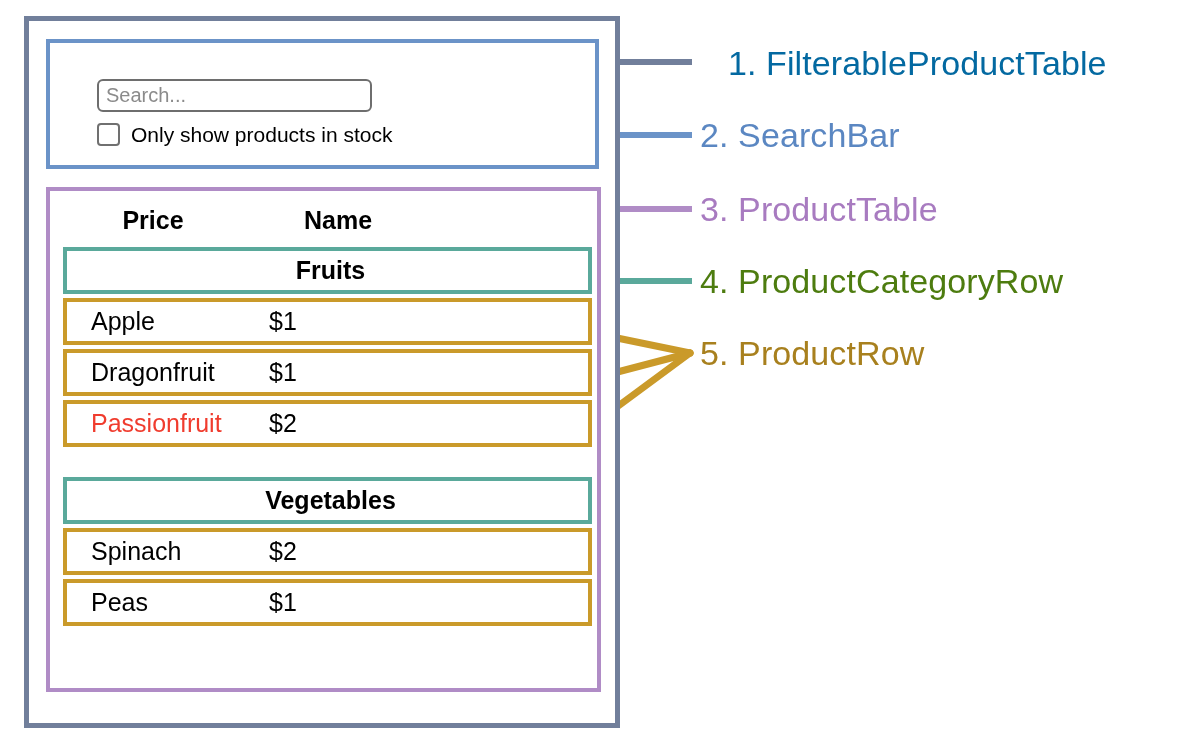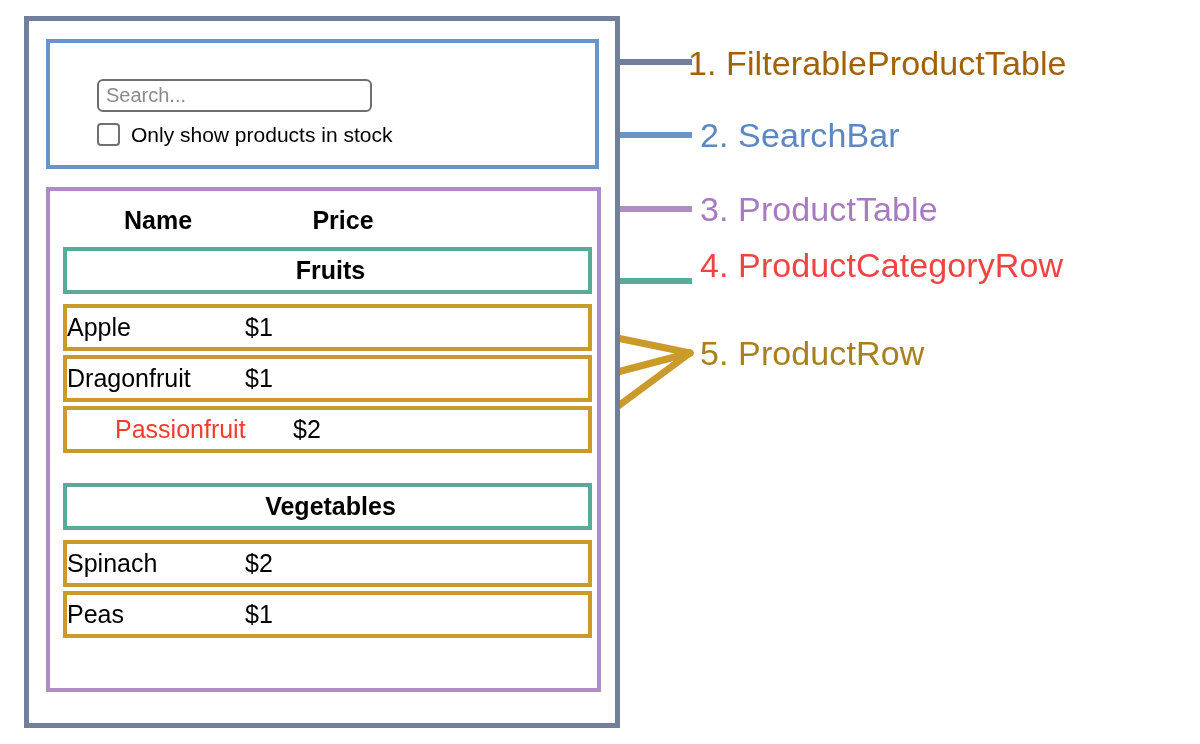--- a/index.html
+++ b/index.html
@@ -139,71 +139,71 @@
   }
 
   .category-row {
     box-sizing: border-box;
     height: 47px;
     border: 4px solid #5aa99b;
     background: #ffffff;
     display: flex;
     align-items: center;
     justify-content: center;
-    margin-bottom: 10px;
+    margin-bottom: 4px;
   }
   .category-row .cat-label {
     font-size: 25px;
     font-weight: bold;
     color: #000000;
     line-height: 1;
     padding-left: 6px;
   }
 
   .product-row {
     box-sizing: border-box;
     height: 47px;
     border: 4px solid #ca9a2a;
     background: #ffffff;
     display: flex;
     align-items: center;
     margin-bottom: 4px;
   }
   .product-row .cell-name {
     width: 178px;
-    padding-left: 0;
+    padding-left: 24px;
     font-size: 25px;
     color: #000000;
     line-height: 1;
     white-space: nowrap;
   }
   .product-row .cell-price {
     width: 120px;
     font-size: 25px;
     color: #000000;
     line-height: 1;
   }
-  .product-row .cell-name.out-of-stock { color: #f03c2e; margin-left: 48px; }
+  .product-row .cell-name.out-of-stock { color: #f03c2e; }
 
   .group-gap { height: 26px; }
 
   
   .annotation {
     position: absolute;
     font-family: "Liberation Sans", sans-serif;
     font-size: 34px;
     font-weight: 400;
     letter-spacing: 0.1px;
     white-space: nowrap;
     line-height: 1;
   }
-  #anno-1 { left: 688px; top: 46px;  color: #a16207; }
+  #anno-1 { left: 728px; top: 46px;  color: #0369a1; }
   #anno-2 { left: 700px; top: 118px; color: #5b87c2; }
   #anno-3 { left: 700px; top: 192px; color: #a87bc0; }
-  #anno-4 { left: 700px; top: 248px; color: #ef4444; }
+  #anno-4 { left: 700px; top: 264px; color: #4d7c0f; }
   #anno-5 { left: 700px; top: 336px; color: #a8801e; }
 </style>
 </head>
 <body>
 
 <div id="stage">
 
   <svg id="leaders" viewBox="0 0 1200 744" width="1200" height="744" xmlns="http://www.w3.org/2000/svg">
 
     <line x1="620" y1="62" x2="692" y2="62" stroke="#717f9b" stroke-width="6" stroke-linecap="butt"></line>
@@ -225,22 +225,22 @@
       <input class="search-input" type="text" placeholder="Search..." style="">
       <div class="checkbox-row">
         <span class="checkbox-mark"></span>
         <span class="checkbox-label">Only show products in stock</span>
       </div>
     </div>
 
     <div class="producttable-box" style="left:17px; top:166px;">
 
       <div class="table-head">
+        <span class="th th-price">Price</span>
         <span class="th th-name">Name</span>
-        <span class="th th-price">Price</span>
       </div>
 
       <div class="rows-wrap">
 
         <div class="category-row">
           <span class="cat-label">Fruits</span>
         </div>
 
         <div class="product-row">
           <span class="cell-name">Apple</span>

